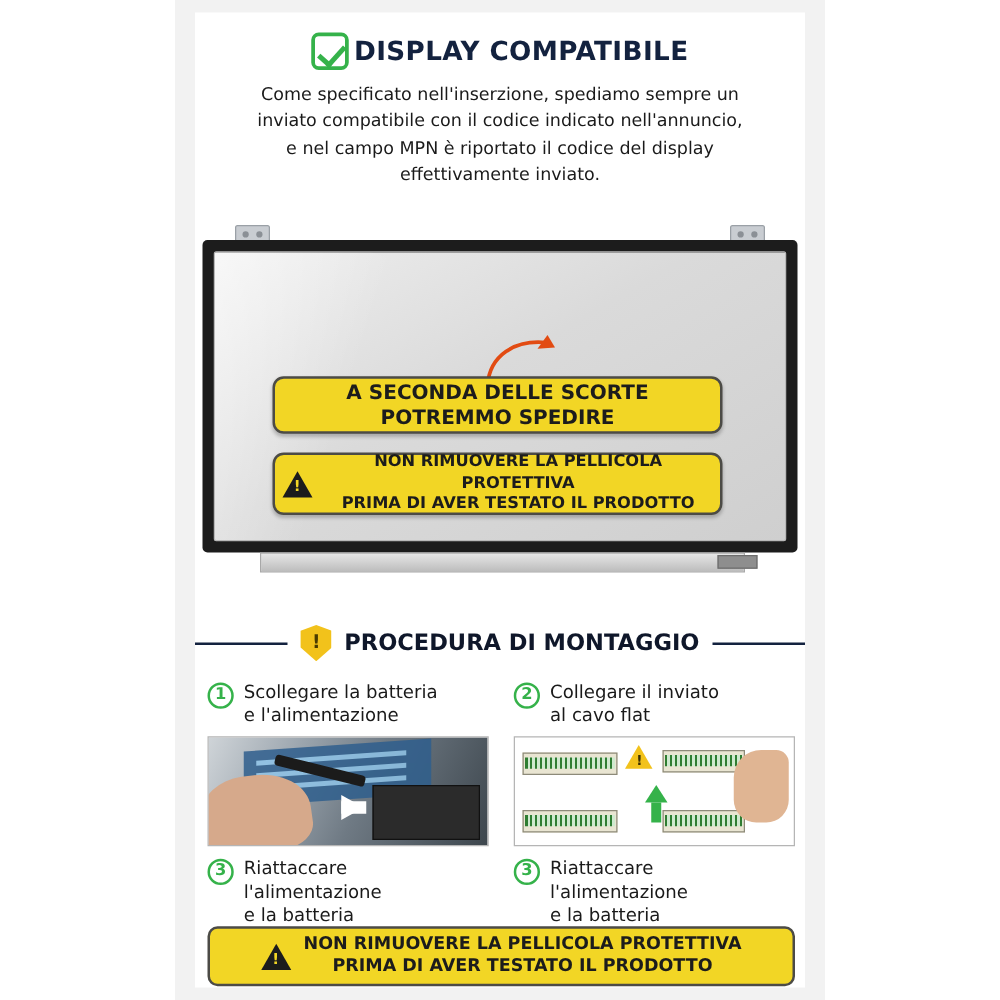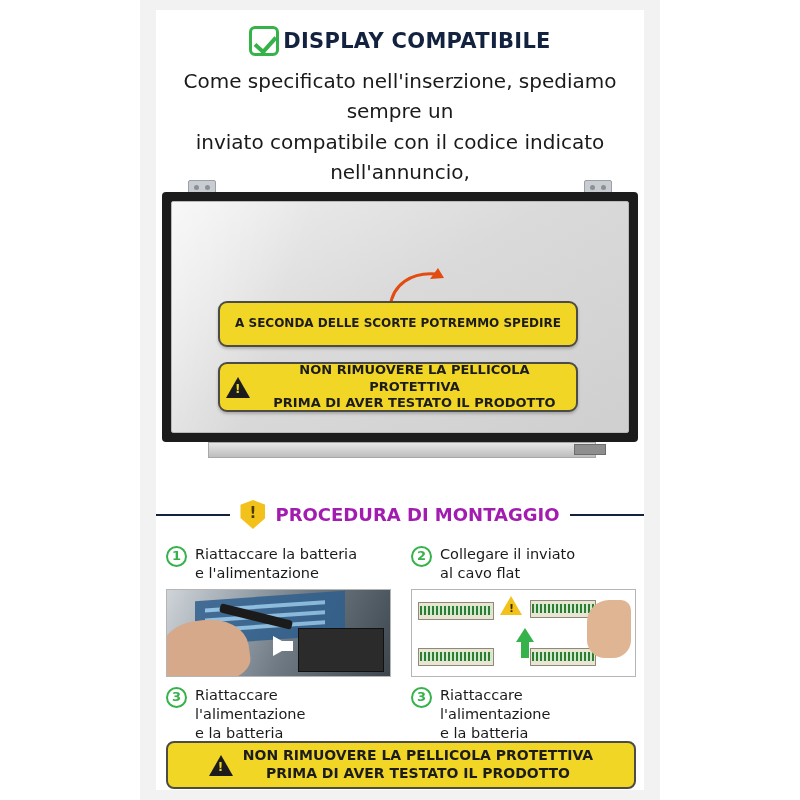--- a/index.html
+++ b/index.html
@@ -60,21 +60,21 @@
     font-weight:bold;
     color:#13223f;
     letter-spacing:0.3px;
   }
 
   .intro {
     position:absolute;
     left:156px; top:66px;
     width:488px;
     text-align:center;
-    font-size:20px;
+    font-size:14px;
     line-height:1.52;
     color:#1a1a1a;
   }
 
   
   .panel-wrap {
     position:absolute;
     left:156px; top:176px;
     width:488px; height:305px;
   }
@@ -149,21 +149,21 @@
     color:#1c1c1c;
     line-height:1.28;
     display:flex;
     align-items:center;
     justify-content:center;
     box-shadow:0 2px 3px rgba(0,0,0,.22);
   }
   .callout-1 {
     left:62px; top:125px;
     width:360px; height:46px;
-    font-size:12px;
+    font-size:16px;
     padding:12px 6px;
   }
   .callout-2 {
     left:62px; top:186px;
     width:360px; height:50px;
     font-size:13px;
     padding:0 6px;
     gap:9px;
   }
   .warn-tri {
@@ -217,21 +217,21 @@
     width:100%;
     text-align:center;
     top:4px;
     font-size:15px;
     font-weight:bold;
     color:#4a3b00;
   }
   .proc-title {
     font-size:18px;
     font-weight:bold;
-    color:#a21caf;
+    color:#0f172a;
     white-space:nowrap;
   }
 
   .steps {
     position:absolute;
     left:166px; top:545px;
     width:470px;
   }
   .steps-row {
     display:flex;
@@ -405,20 +405,22 @@
   <div class="inner"></div>
 
   <div class="header-row">
     <div class="check-box"></div>
     <div class="header-title">DISPLAY COMPATIBILE</div>
   </div>
 
   <div class="intro">
     <div>Come specificato nell'inserzione, spediamo sempre un</div>
     <div>inviato compatibile con il codice indicato nell'annuncio,</div>
+    <div>e nel campo MPN è riportato il codice del display</div>
+    <div>effettivamente inviato.</div>
   </div>
 
   <div class="panel-wrap">
     <div class="tab left"></div>
     <div class="tab right"></div>
 
     <div class="screen-outer">
       <div class="screen-inner"></div>
     </div>
 
@@ -452,21 +454,21 @@
     <div class="proc-line"></div>
   </div>
 
   <div class="steps">
     <div class="steps-row">
 
       <div class="step-col">
         <div class="step-label">
           <span class="step-num">1</span>
           <span>
-            <span>Riattaccare la batteria</span><br>
+            <span>Scollegare la batteria</span><br>
             <span>e l'alimentazione</span>
           </span>
         </div>
         <div class="photo photo-a">
           <div class="pcb"></div>
           <div class="battery"></div>
           <div class="hand"></div>
           <div class="driver"></div>
           <div class="white-arrow"></div>
         </div>

